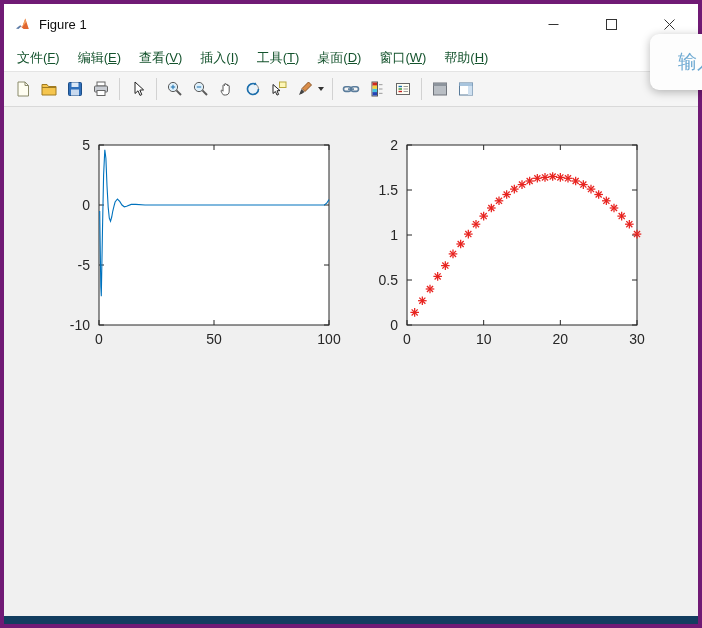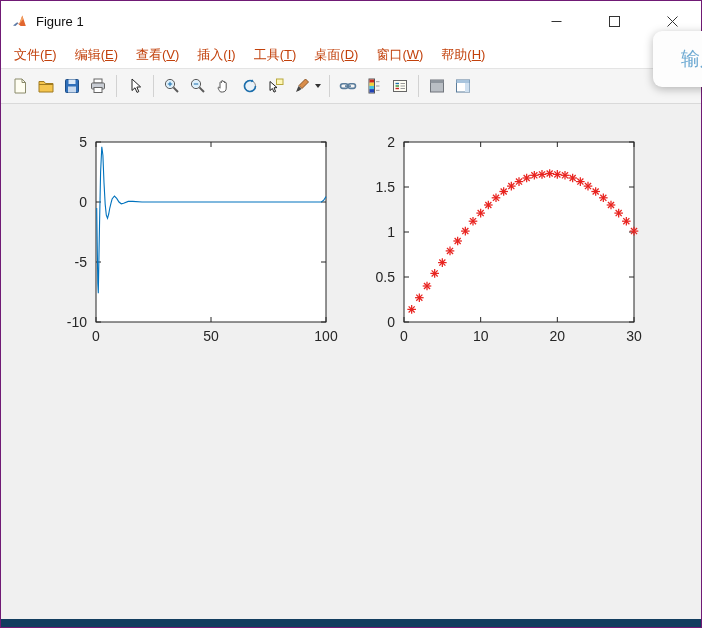--- a/index.html
+++ b/index.html
@@ -2,41 +2,41 @@
 <html><head>
 <meta charset="utf-8">
 <style>
   html,body{margin:0;padding:0;}
   body{
     width:702px;height:628px;position:relative;overflow:hidden;
     font-family:"Liberation Sans",sans-serif;background:#f0f0f0;
   }
   .window{
     position:absolute;inset:0;box-sizing:border-box;
-    border:1px solid #701a75;background:#f0f0f0;
+    border:4px solid #701a75;background:#f0f0f0;
   }
   
   .titlebar{
     height:40px;background:#ffffff;display:flex;align-items:center;
     position:relative;
   }
   .app-icon{margin-left:11px;width:17px;height:17px;display:inline-flex;}
   .title-text{margin-left:7px;font-size:13px;color:#101010;}
   .win-controls{position:absolute;right:0;top:0;height:40px;display:flex;}
   .win-btn{
     width:58px;height:40px;border:none;background:transparent;
     display:flex;align-items:center;justify-content:center;cursor:default;padding:0;
   }
   
   .menubar{
     height:27px;background:#ffffff;display:flex;align-items:center;
     padding-left:4px;border-bottom:1px solid #e4e4e4;
   }
   .menu-item{
-    font-size:13px;color:#c2410c;padding:4px 9px;white-space:nowrap;
+    font-size:13px;color:#14532d;padding:4px 9px;white-space:nowrap;
   }
   .mn{text-decoration:underline;}
   
   .toolbar{
     height:34px;background:#f5f5f5;border-bottom:1px solid #d9d9d9;
     display:flex;align-items:center;padding-left:6px;
   }
   .tbtn{
     width:26px;height:26px;border:none;background:transparent;padding:3px;
     display:flex;align-items:center;justify-content:center;

